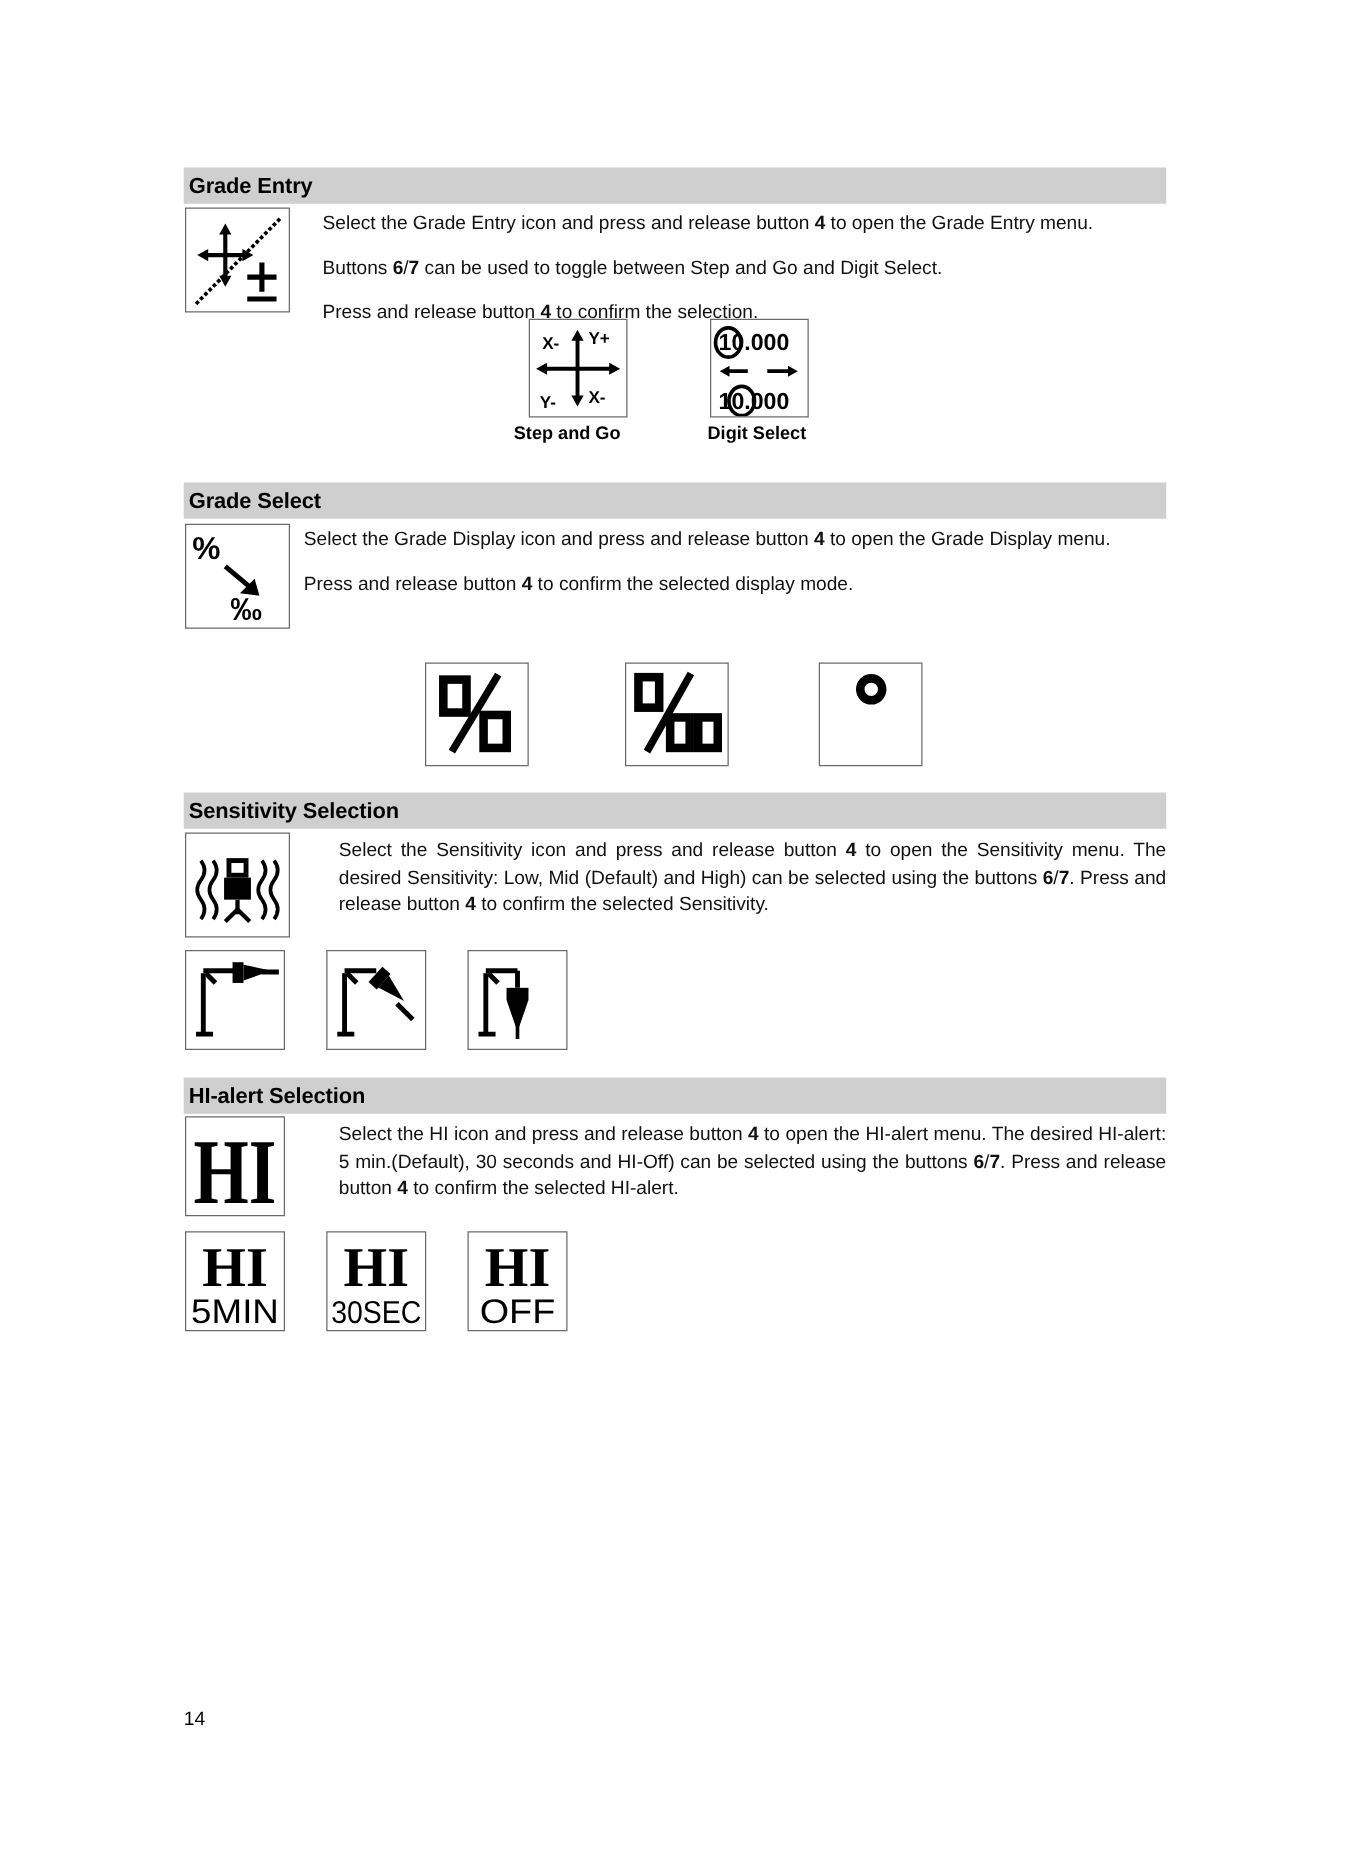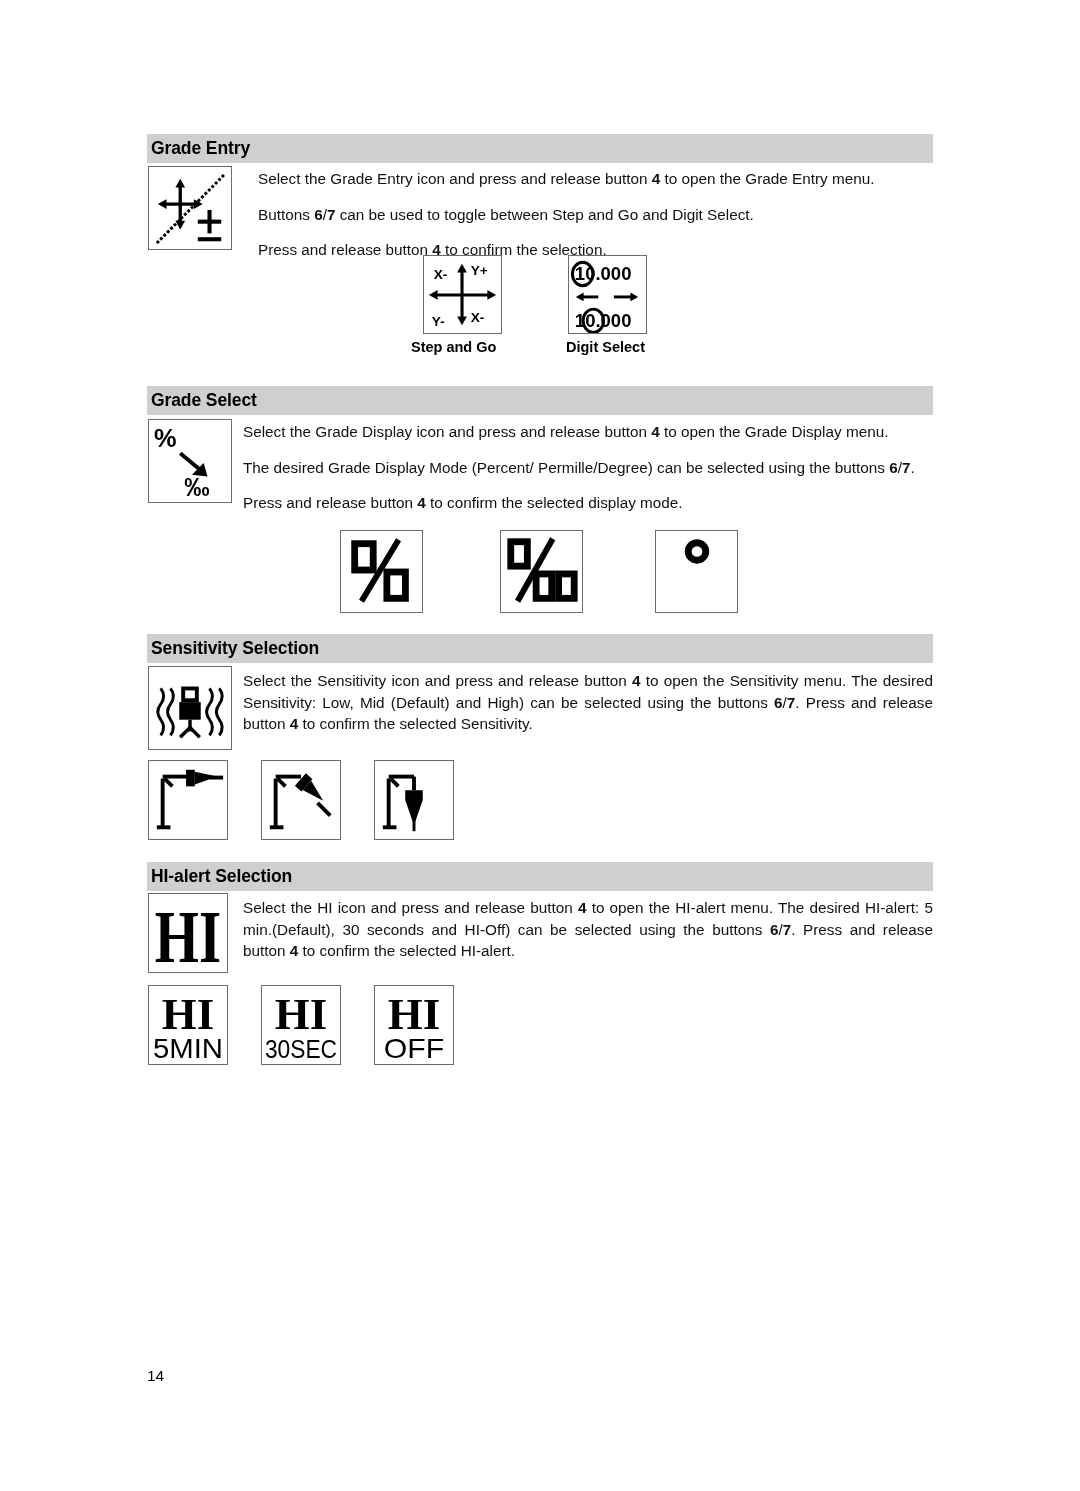--- a/index.html
+++ b/index.html
@@ -36,21 +36,21 @@
 
   
   .body-text {
     position: absolute;
     font-size: 15.3px;
     line-height: 1.42;
     color: #111;
   }
   .body-text p { margin: 0 0 14px 0; }
   .body-text p:last-child { margin-bottom: 0; }
-  .body-text.justify p { text-align: justify; }
+  .body-text.justify p { text-align: justify; margin-left: 28px; }
   .body-text b { font-weight: bold; }
 
   
   .frame {
     position: absolute;
     border: 1.4px solid #6b6b6b;
     background: #fff;
   }
   .frame svg { display: block; width: 100%; height: 100%; }
 
@@ -161,21 +161,20 @@
 
       <g stroke="#000" stroke-width="4" fill="none">
         <line x1="32" y1="34" x2="56" y2="54"></line>
       </g>
       <polygon points="60,58 44,56 56,44" fill="#000"></polygon>
     </svg>
   </div>
 
   <div class="body-text" style="left:243px; top:421px; width:690px;">
     <p>Select the Grade Display icon and press and release button <b>4</b> to open the Grade Display menu.</p>
-    <p>The desired Grade Display Mode (Percent/ Permille/Degree) can be selected using the buttons <b>6</b>/<b>7</b>.</p>
     <p>Press and release button <b>4</b> to confirm the selected display mode.</p>
   </div>
 
   <div class="frame" style="left:340px; top:530px; width:83px; height:83px;">
     <svg viewBox="0 0 83 83" xmlns="http://www.w3.org/2000/svg">
       <rect x="14" y="13" width="19" height="27" fill="none" stroke="#000" stroke-width="7"></rect>
       <line x1="59" y1="9" x2="21" y2="72" stroke="#000" stroke-width="6"></line>
       <rect x="47" y="42" width="19" height="27" fill="none" stroke="#000" stroke-width="7"></rect>
     </svg>
   </div>

